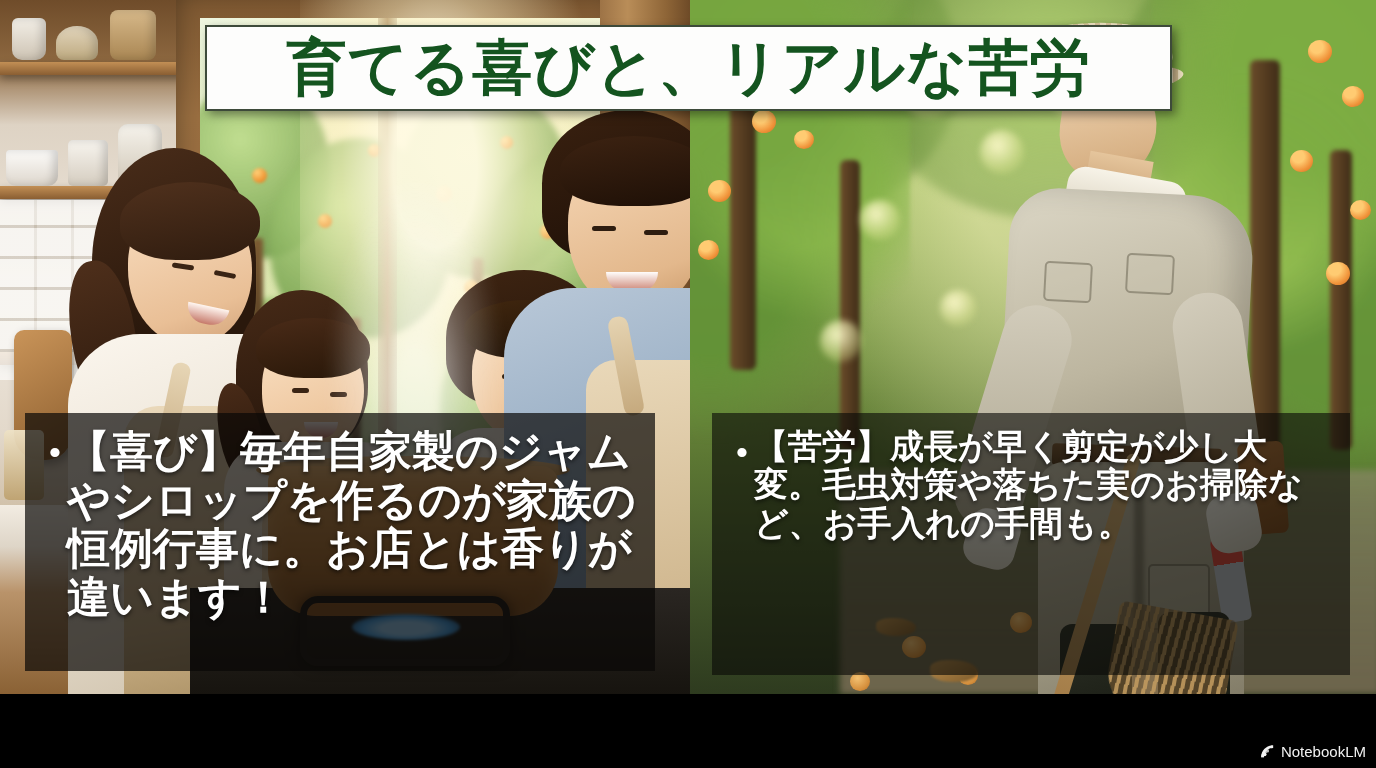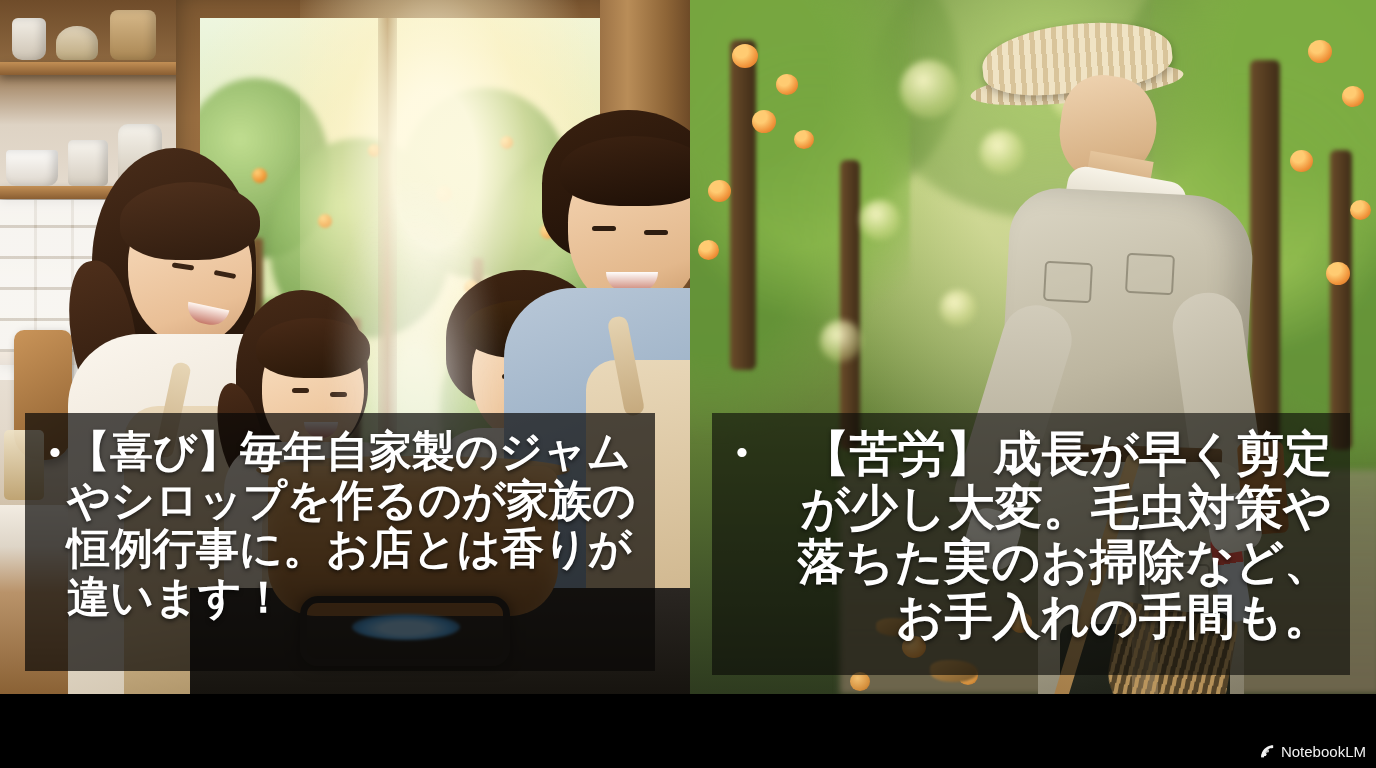--- a/index.html
+++ b/index.html
@@ -538,21 +538,21 @@
     font-size:34px; line-height:50px;
     margin:0 6px 0 10px;
   }
   .bullet-text {
     font-size:43px;
     font-weight:700;
     line-height:1.13;
     letter-spacing:0px;
     text-shadow:0 2px 4px rgba(0,0,0,.6);
   }
-  .box-right .bullet-text { font-size:48px;text-align:right; }
+  .box-right .bullet-text { font-size:34px; }
 
   
   .bottom-banner {
     position:absolute; left:0; top:694px;
     width:1376px; height:74px;
     background:#d4820a;
     display:flex; align-items:center;
     z-index:40;
   }
   .bottom-text {
@@ -749,20 +749,23 @@
         <div class="glove g1"></div>
           <div class="glove g2"></div>
         <div class="boot b1"></div>
           <div class="boot b2"></div>
         <div class="rake-handle"></div>
           <div class="rake-head"></div>
       </div>
     </div>
   </div>
 
+  <div class="title-banner">
+    <span class="title-text">育てる喜びと、リアルな苦労</span>
+  </div>
 
   <div class="bullet-box box-left">
     <div class="bullet-row">
       <span class="bullet-dot">•</span>
       <span class="bullet-text">【喜び】毎年自家製のジャムやシロップを作るのが家族の恒例行事に。お店とは香りが違います！</span>
     </div>
   </div>
 
   <div class="bullet-box box-right">
     <div class="bullet-row">

